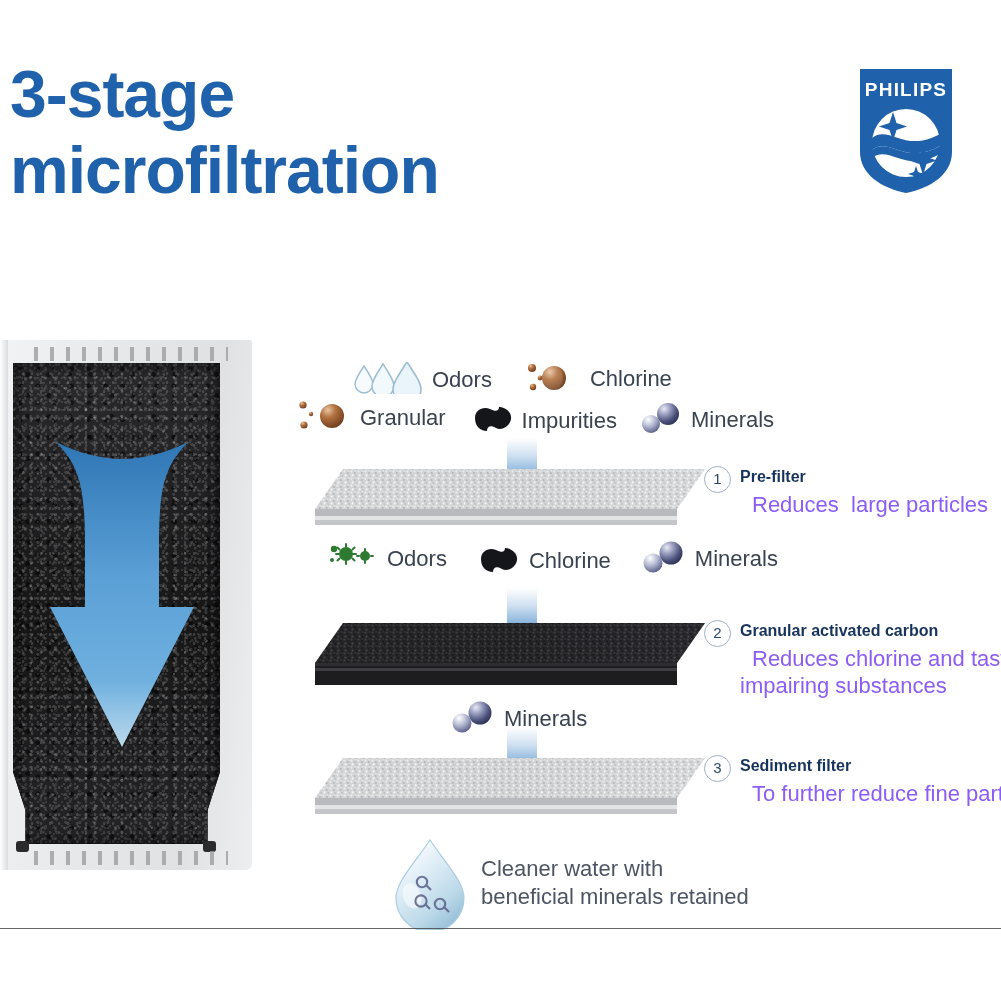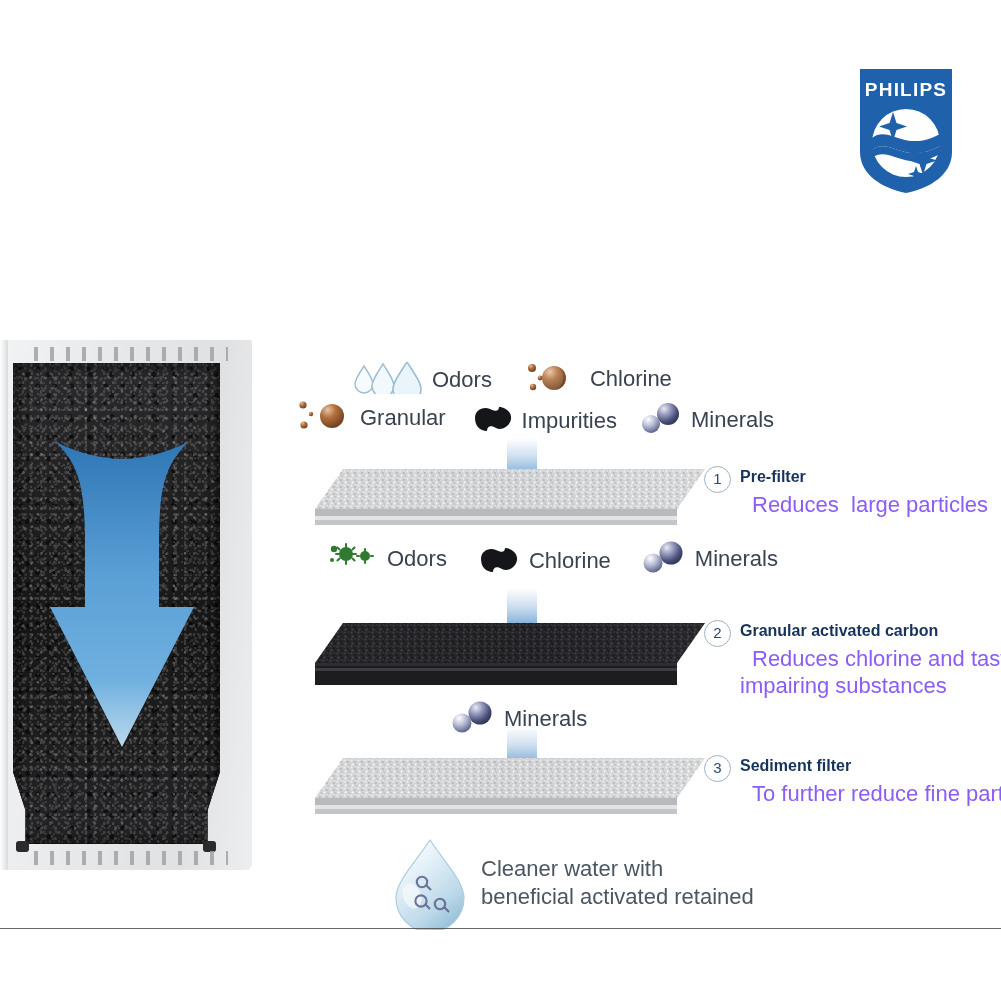--- a/index.html
+++ b/index.html
@@ -173,20 +173,24 @@
         <rect width="7" height="7" fill="#232326"></rect>
         <circle cx="1.5" cy="1.5" r="1.1" fill="#4a4a50"></circle>
         <circle cx="4.9" cy="3.2" r="1.0" fill="#111113"></circle>
         <circle cx="2.5" cy="5.5" r="1.1" fill="#55555c"></circle>
         <circle cx="6.2" cy="6.1" r="0.9" fill="#0d0d0f"></circle>
         <circle cx="5.4" cy="0.9" r="0.8" fill="#3c3c42"></circle>
       </pattern>
     </defs>
   </svg>
 
+  <div class="title">
+    <span class="l1">3-stage</span>
+    <span class="l2">microfiltration</span>
+  </div>
 
   <div class="logo">
     <svg viewBox="0 0 98 130">
       <path d="M3 3 H95 V86 C95 108 74 122 49 127 C24 122 3 108 3 86 Z" fill="#1f62ab"></path>
       <text x="49" y="30" text-anchor="middle" fill="#ffffff" font-family="Liberation Sans, sans-serif" font-size="19" font-weight="700" letter-spacing="1.2">PHILIPS</text>
       <circle cx="49" cy="77" r="34" fill="#ffffff"></circle>
       <path d="M15 72 C32 58 48 88 83 68 L83 80 C48 100 32 70 15 84 Z" fill="#1f62ab"></path>
       <path d="M15 84 C32 70 48 100 83 80 L83 88 C48 108 32 78 15 92 Z" fill="#1f62ab"></path>
       <path d="M36 46 L39.5 57 L50 60.5 L39.5 64 L36 75 L32.5 64 L22 60.5 L32.5 57 Z" fill="#1f62ab"></path>
       <path d="M66 80 L69.5 91 L80 94.5 L69.5 98 L66 109 L62.5 98 L52 94.5 L62.5 91 Z" fill="#1f62ab"></path>
@@ -402,16 +406,16 @@
         <circle cx="36" cy="44" r="5.2"></circle>
           <path d="M40 47 L45 52"></path>
         <circle cx="35" cy="63" r="5.6"></circle>
           <path d="M39 66 L44 71"></path>
         <circle cx="54" cy="66" r="5.2"></circle>
           <path d="M58 69 L63 74"></path>
       </g>
     </svg>
   </div>
   <div class="caption">Cleaner water with
-beneficial activated retained</div>
+beneficial minerals retained</div>
 
   <div class="baseline"></div>
 </div>
 
 </body></html>

